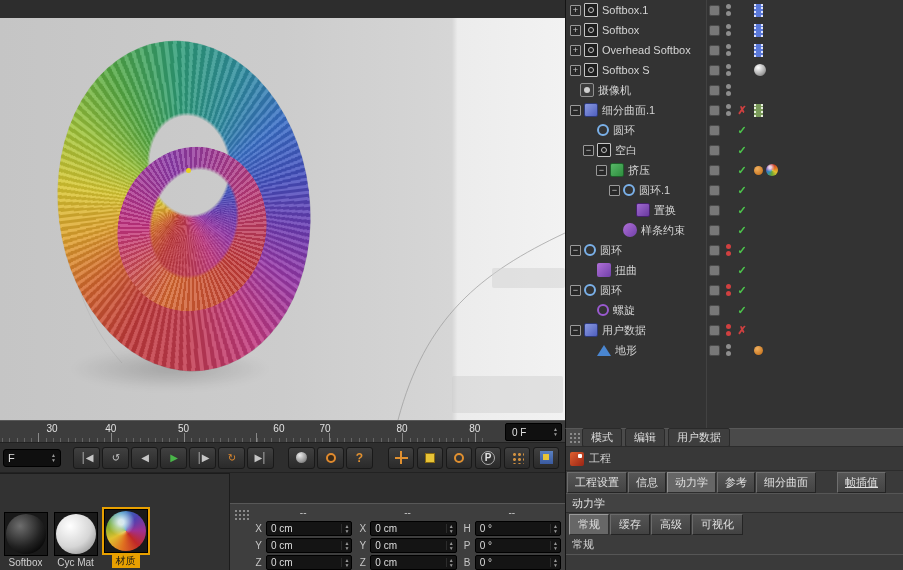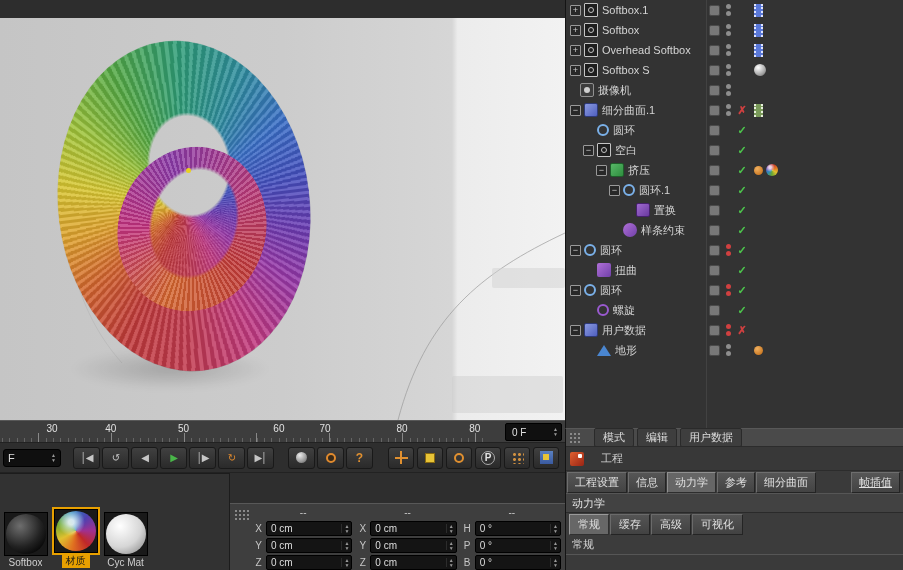--- a/index.html
+++ b/index.html
@@ -138,30 +138,30 @@
   .ic-extrude{background:linear-gradient(135deg,#58b868,#2e8e3e);border:1px solid #1e5e2a;}
   .ic-displace{background:linear-gradient(135deg,#a06ad0,#6a3aa0);border:1px solid #46206e;}
   .ic-splinecon{background:linear-gradient(135deg,#b070d8,#7040a8);border-radius:50%;}
   .ic-bend{background:linear-gradient(135deg,#b070d8,#7040a8);}
   .ic-spiral{width:12px;height:12px;border:2px solid #9a5ad0;border-radius:50%;}
   .ic-landscape{background:transparent;}
   .ic-landscape::after{content:"";position:absolute;left:0;top:2px;width:14px;height:11px;background:#4a86d0;clip-path:polygon(50% 0,100% 100%,0 100%);}
 
   
   #attr-panel{position:absolute;left:565px;top:428px;width:338px;height:142px;background:#3a3a3a;border-left:1px solid #141414;border-top:1px solid #585858;display:flex;flex-direction:column;}
-  .mode-bar{height:18px;background:#4a4a4a;display:flex;align-items:center;gap:12px;padding-left:3px;border-bottom:1px solid #2c2c2c;}
+  .mode-bar{height:18px;background:#4a4a4a;display:flex;align-items:center;gap:0;padding-left:3px;border-bottom:1px solid #2c2c2c;}
   .mode-grip{width:13px;height:12px;}
   .mode-tab{padding:1px 8px;background:#3e3e3e;border:1px solid #2a2a2a;border-radius:2px;color:#dedede;cursor:default;}
-  .project-row{height:24px;display:flex;align-items:center;gap:17px;padding-left:4px;background:#383838;border-bottom:1px solid #2c2c2c;}
+  .project-row{height:24px;display:flex;align-items:center;gap:5px;padding-left:4px;background:#383838;border-bottom:1px solid #2c2c2c;}
   .proj-ic{width:14px;height:14px;border-radius:2px;background:linear-gradient(135deg,#e06030,#9a2414);position:relative;}
   .proj-ic::after{content:"";position:absolute;right:2px;top:2px;width:4px;height:4px;background:#fff;border-radius:1px;}
   .tab-strip{display:flex;align-items:flex-end;height:22px;padding:0 1px;background:#3a3a3a;}
   .tab{padding:2px 7px;color:#e0e0e0;background:linear-gradient(#565656,#434343);border:1px solid;border-color:#6e6e6e #242424 #242424 #6e6e6e;margin-right:1px;cursor:default;white-space:nowrap;}
   .tab.active{background:#666;border-color:#909090 #2e2e2e #2e2e2e #909090;}
-  .tab.right{margin-left:auto;margin-right:2px;text-decoration:underline;}
+  .tab.right{margin-left:auto;margin-right:16px;text-decoration:underline;}
   .section-row{height:20px;display:flex;align-items:center;padding-left:6px;color:#e4e4e4;background:#424242;border-top:1px solid #565656;border-bottom:1px solid #2a2a2a;}
   .subtab-strip{display:flex;align-items:center;height:22px;padding-left:3px;gap:1px;background:#3c3c3c;}
   .subtab{padding:2px 8px;color:#e0e0e0;background:linear-gradient(#545454,#424242);border:1px solid;border-color:#6a6a6a #242424 #242424 #6a6a6a;cursor:default;}
   .subtab.active{background:#676767;border-color:#9a9a9a #303030 #303030 #9a9a9a;}
   .subsection-row{height:20px;display:flex;align-items:center;padding-left:6px;color:#d8d8d8;border-bottom:1px solid #565656;background:#3c3c3c;}
 </style>
 </head>
 <body>
 
 <div id="app">
@@ -265,30 +265,30 @@
 
   <div id="materials">
     <div id="mat-list">
         <span class="mat">
           <span class="thumb">
             <span class="ball ball-black"></span>
           </span>
           <span class="mlabel">Softbox</span>
         </span>
         <span class="mat">
+          <span class="thumb">
+            <span class="ball ball-white"></span>
+          </span>
+          <span class="mlabel">Cyc Mat</span>
+        </span>
+        <span class="mat">
           <span class="thumb selected">
             <span class="ball ball-rainbow"></span>
           </span>
           <span class="mlabel selected">材质</span>
-        </span>
-        <span class="mat">
-          <span class="thumb">
-            <span class="ball ball-white"></span>
-          </span>
-          <span class="mlabel">Cyc Mat</span>
         </span>
       </div>
   </div>
 
   <div id="coords">
     <div class="coord-panel">
       <span class="coord-grip grip"></span>
       <div class="coord-cols">
           <span class="cgroup">
             <span class="chead">--</span>

